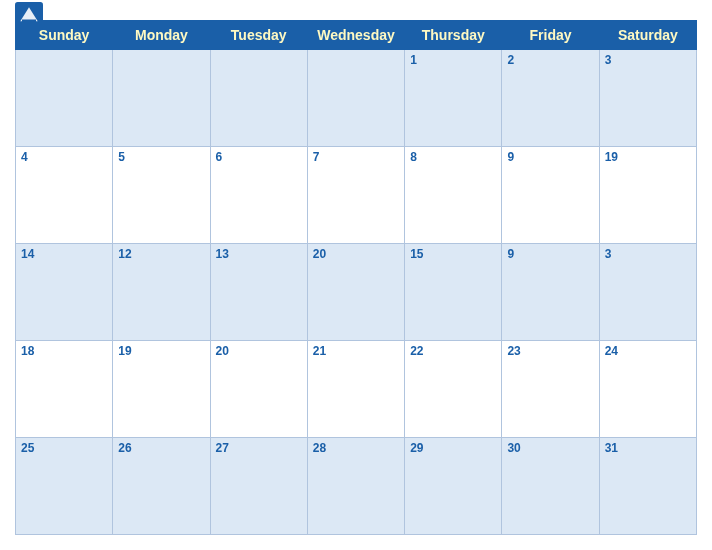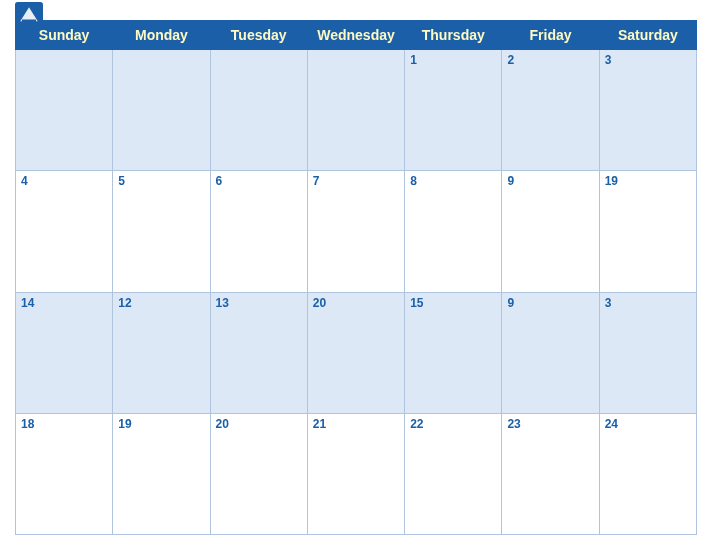--- a/index.html
+++ b/index.html
@@ -216,14 +216,37 @@
         <td>
           <span class="day-num">22</span>
         </td>
         <td>
           <span class="day-num">23</span>
         </td>
         <td>
           <span class="day-num">24</span>
         </td>
       </tr>
+      <tr>
+        <td>
+          <span class="day-num">25</span>
+        </td>
+        <td>
+          <span class="day-num">26</span>
+        </td>
+        <td>
+          <span class="day-num">27</span>
+        </td>
+        <td>
+          <span class="day-num">28</span>
+        </td>
+        <td>
+          <span class="day-num">29</span>
+        </td>
+        <td>
+          <span class="day-num">30</span>
+        </td>
+        <td>
+          <span class="day-num">31</span>
+        </td>
+      </tr>
     </tbody>
 </table>
 
 </body></html>

